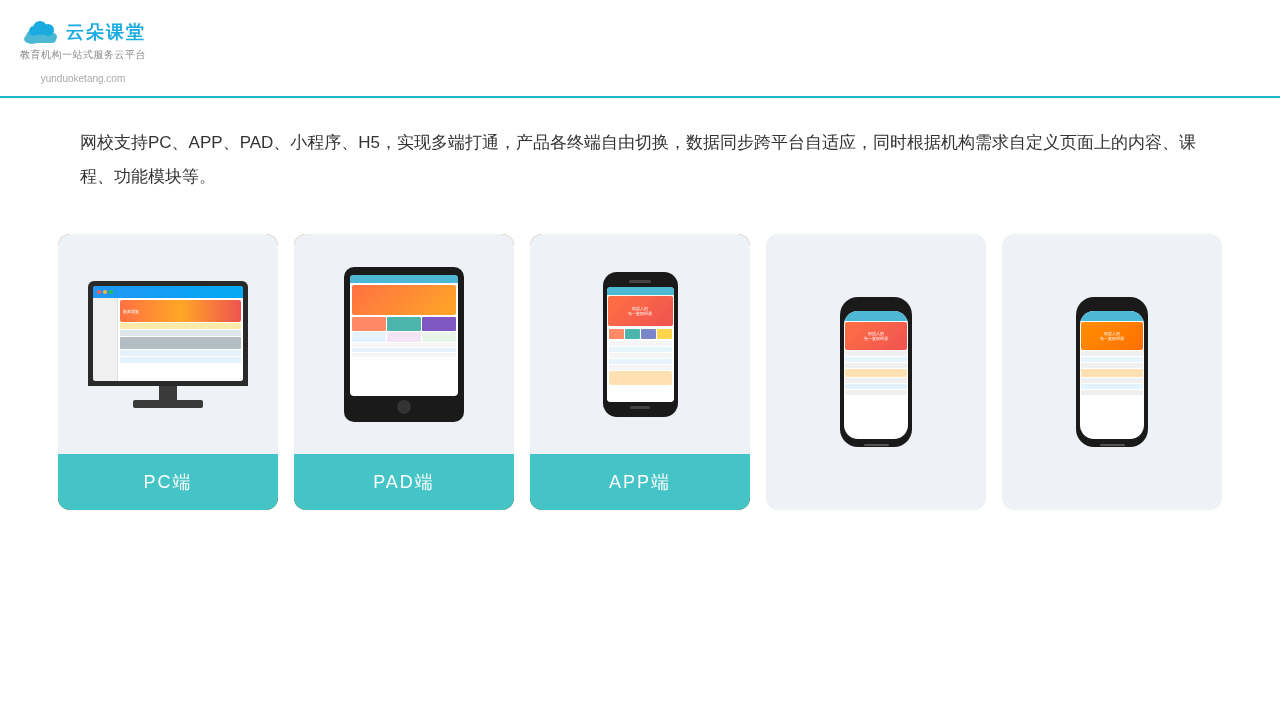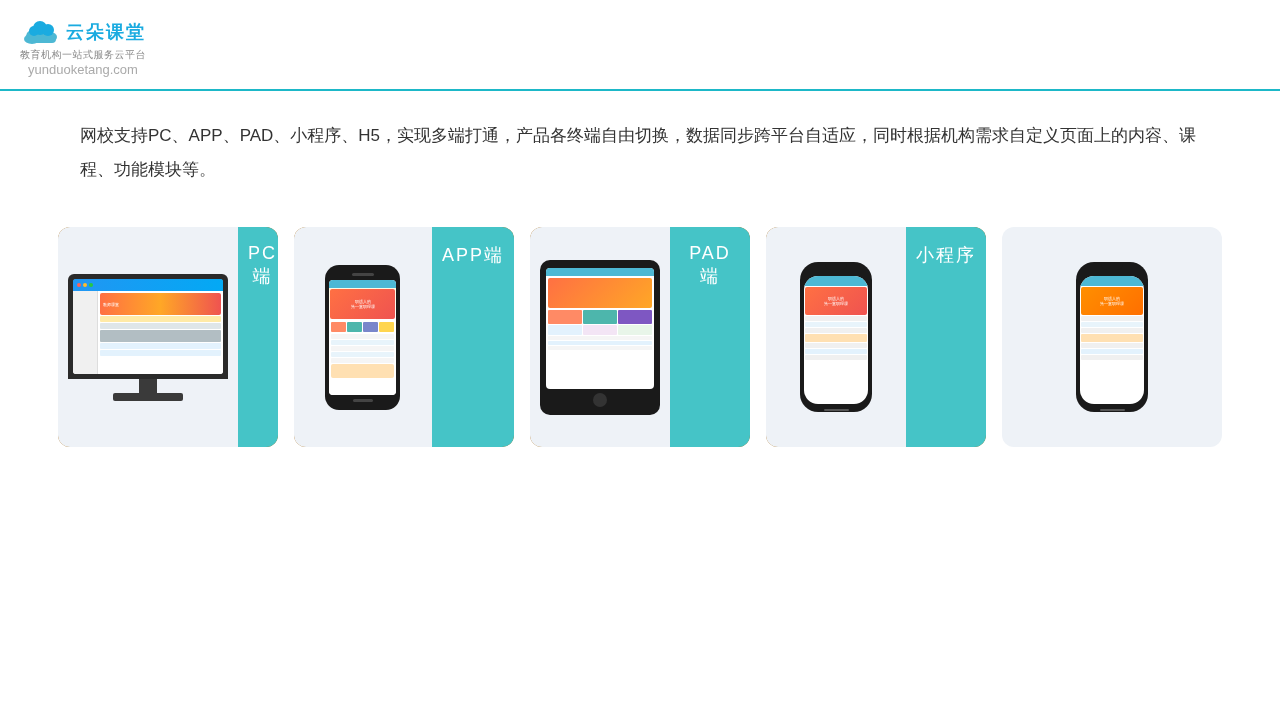--- a/index.html
+++ b/index.html
@@ -62,23 +62,24 @@
       font-weight: bold;
       letter-spacing: 2px;
     }
     .brand-sub {
       font-size: 10px;
       color: #888;
       margin-top: 2px;
       letter-spacing: 0.5px;
     }
     .brand-url {
-      font-size: 13px;
+      font-size: 10px;
       color: #aaa;
       text-align: center;
+      margin-top: 11px;
     }
 
     
     .description {
       padding: 28px 80px 10px 80px;
       font-size: 17px;
       color: #333;
       line-height: 2;
     }
 
@@ -91,21 +92,22 @@
       justify-content: center;
     }
 
     .device-card {
       flex: 1;
       max-width: 220px;
       background: #a16207;
       border-radius: 12px;
       overflow: hidden;
       display: flex;
-      flex-direction: row;
+      flex-direction: column;
+      justify-content: flex-end;
     }
 
     .device-preview {
       flex: 1;
       display: flex;
       align-items: center;
       justify-content: center;
       padding: 20px 10px;
       min-height: 220px;
       background: #eef2f7;
@@ -508,20 +510,50 @@
         </div>
         <div class="monitor-neck"></div>
         <div class="monitor-base"></div>
       </div>
     </div>
     <div class="device-label">PC端</div>
   </div>
 
   <div class="device-card">
     <div class="device-preview">
+      <div class="tablet-device">
+        <div class="tablet-body">
+          <div class="tablet-screen">
+            <div class="tablet-status"></div>
+            <div class="tablet-content">
+              <div class="tablet-banner"></div>
+              <div class="tablet-grid">
+                <div class="tablet-grid-item"></div>
+                <div class="tablet-grid-item"></div>
+                <div class="tablet-grid-item"></div>
+                <div class="tablet-grid-item" style="background:#e3f2fd;height:10px;"></div>
+                <div class="tablet-grid-item" style="background:#f3e5f5;height:10px;"></div>
+                <div class="tablet-grid-item" style="background:#e8f5e9;height:10px;"></div>
+              </div>
+              <div style="display:flex;flex-direction:column;gap:1px;margin-top:1px;">
+                <div style="height:4px;background:#f5f5f5;border-radius:1px;"></div>
+                <div style="height:4px;background:#e3f2fd;border-radius:1px;"></div>
+                <div style="height:4px;background:#f5f5f5;border-radius:1px;"></div>
+              </div>
+            </div>
+          </div>
+          <div class="tablet-home-btn"></div>
+        </div>
+      </div>
+    </div>
+    <div class="device-label">PAD端</div>
+  </div>
+
+  <div class="device-card">
+    <div class="device-preview">
       <div class="phone-device">
         <div class="phone-body">
           <div class="phone-speaker"></div>
           <div class="phone-screen">
             <div class="phone-status-bar"></div>
             <div class="phone-content">
               <div class="phone-banner">
                 <div class="phone-banner-text">职适人的<br>第一堂职理课</div>
               </div>
               <div class="phone-grid">
@@ -542,50 +574,20 @@
           </div>
           <div class="phone-home"></div>
         </div>
       </div>
     </div>
     <div class="device-label">APP端</div>
   </div>
 
   <div class="device-card">
     <div class="device-preview">
-      <div class="tablet-device">
-        <div class="tablet-body">
-          <div class="tablet-screen">
-            <div class="tablet-status"></div>
-            <div class="tablet-content">
-              <div class="tablet-banner"></div>
-              <div class="tablet-grid">
-                <div class="tablet-grid-item"></div>
-                <div class="tablet-grid-item"></div>
-                <div class="tablet-grid-item"></div>
-                <div class="tablet-grid-item" style="background:#e3f2fd;height:10px;"></div>
-                <div class="tablet-grid-item" style="background:#f3e5f5;height:10px;"></div>
-                <div class="tablet-grid-item" style="background:#e8f5e9;height:10px;"></div>
-              </div>
-              <div style="display:flex;flex-direction:column;gap:1px;margin-top:1px;">
-                <div style="height:4px;background:#f5f5f5;border-radius:1px;"></div>
-                <div style="height:4px;background:#e3f2fd;border-radius:1px;"></div>
-                <div style="height:4px;background:#f5f5f5;border-radius:1px;"></div>
-              </div>
-            </div>
-          </div>
-          <div class="tablet-home-btn"></div>
-        </div>
-      </div>
-    </div>
-    <div class="device-label">PAD端</div>
-  </div>
-
-  <div class="device-card">
-    <div class="device-preview">
       <div class="notch-phone">
         <div class="notch-top">
           <div class="notch"></div>
         </div>
         <div class="notch-screen">
           <div class="notch-status"></div>
           <div class="notch-content">
             <div class="notch-banner">
               <div class="notch-banner-text">职适人的<br>第一堂职理课</div>
             </div>
@@ -598,21 +600,20 @@
               <div class="notch-item" style="background:#e3f2fd;"></div>
               <div class="notch-item"></div>
             </div>
           </div>
         </div>
         <div class="notch-bottom-bar">
           <div class="notch-home-line"></div>
         </div>
       </div>
     </div>
-    <div class="device-label">小程序</div>
   </div>
 
   <div class="device-card">
     <div class="device-preview">
       <div class="notch-phone">
         <div class="notch-top">
           <div class="notch"></div>
         </div>
         <div class="notch-screen">
           <div class="notch-status"></div>

